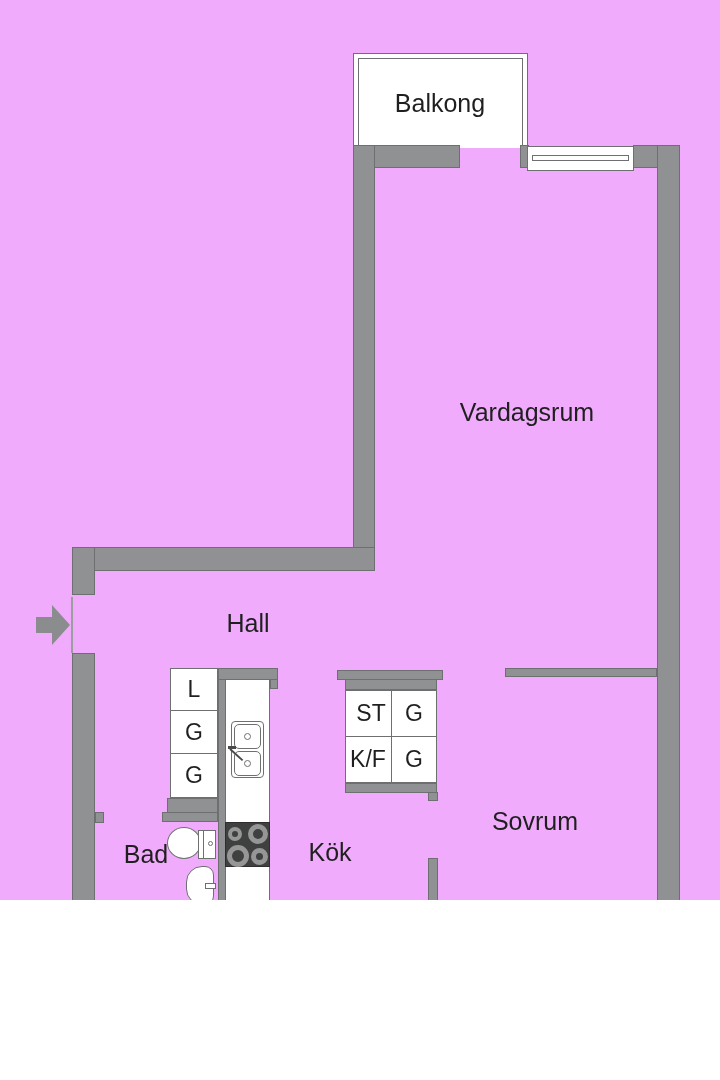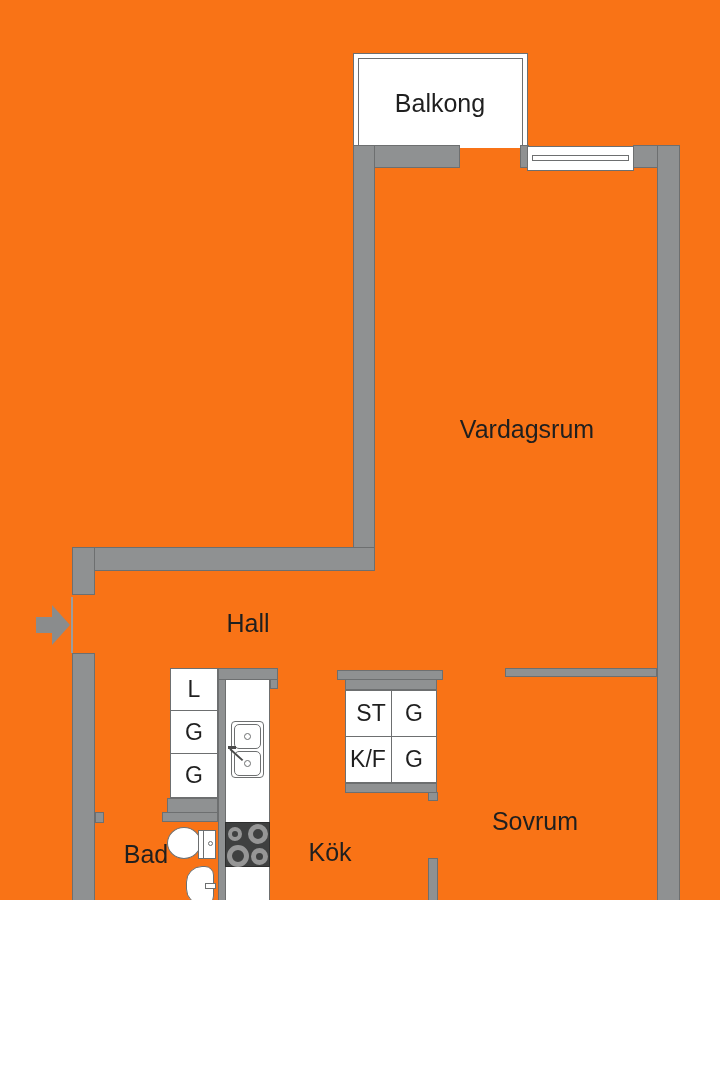--- a/index.html
+++ b/index.html
@@ -1,17 +1,17 @@
 <!DOCTYPE html>
 <html><head>
 <meta charset="utf-8">
 <style>
   html,body{margin:0;padding:0;background:#ffffff;}
   .plan{
-    position:relative;width:720px;height:900px;background:#f97316;overflow:hidden;
+    position:relative;width:720px;height:900px;background:#f0abfc;overflow:hidden;
     font-family:"Liberation Sans","DejaVu Sans",sans-serif;color:#1f1f1f;text-decoration:underline;
   }
   .abs{position:absolute;box-sizing:border-box;}
   
   .wall{position:absolute;box-sizing:border-box;background:#8f9192;border:1px solid #6d6f70;}
   .wall.thin{border-width:1px;}
   
   .whitebox{position:absolute;box-sizing:border-box;background:#ffffff;border:1px solid #6d6f70;}
   
   .win{position:absolute;box-sizing:border-box;background:#ffffff;border:1px solid #6d6f70;}
@@ -124,20 +124,20 @@
   <div class="divline" style="left:203px;top:831px;width:1px;height:27px;"></div>
   <div class="fix" style="left:208px;top:841px;width:5px;height:5px;border-radius:50%;border-width:1.5px;"></div>
 
   <div class="fix" style="left:186px;top:866px;width:28px;height:39px;border-radius:16px 9px 9px 16px;"></div>
   <div class="fix" style="left:205px;top:883px;width:11px;height:6px;border-width:1px;"></div>
 
   <div class="fix" style="left:95px;top:912px;width:123px;height:51px;border-width:1px;"></div>
   <div class="fix" style="left:99px;top:916px;width:114px;height:43px;border-radius:21px;"></div>
   <div class="fix" style="left:184px;top:934px;width:6px;height:6px;border-radius:50%;border-width:1.5px;"></div>
 
-  <div class="label" style="left:527px;top:429px;">Vardagsrum</div>
+  <div class="label" style="left:527px;top:412px;">Vardagsrum</div>
   <div class="label" style="left:248px;top:623px;">Hall</div>
   <div class="label" style="left:535px;top:821px;">Sovrum</div>
   <div class="label" style="left:330px;top:852px;text-align:right;">Kök</div>
   <div class="label" style="left:146px;top:854px;">Bad</div>
 
 
 </div>
 
 </body></html>

